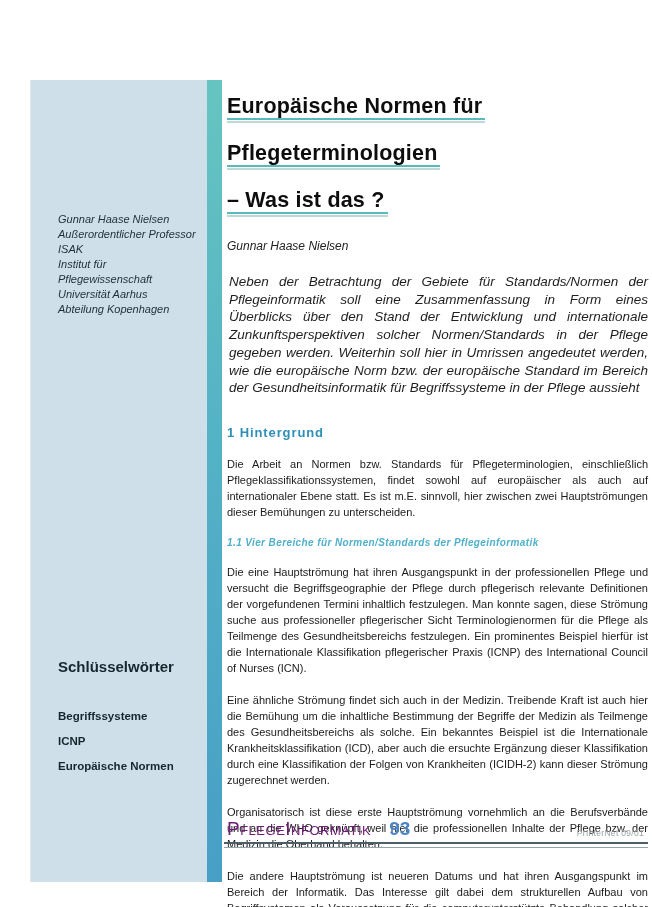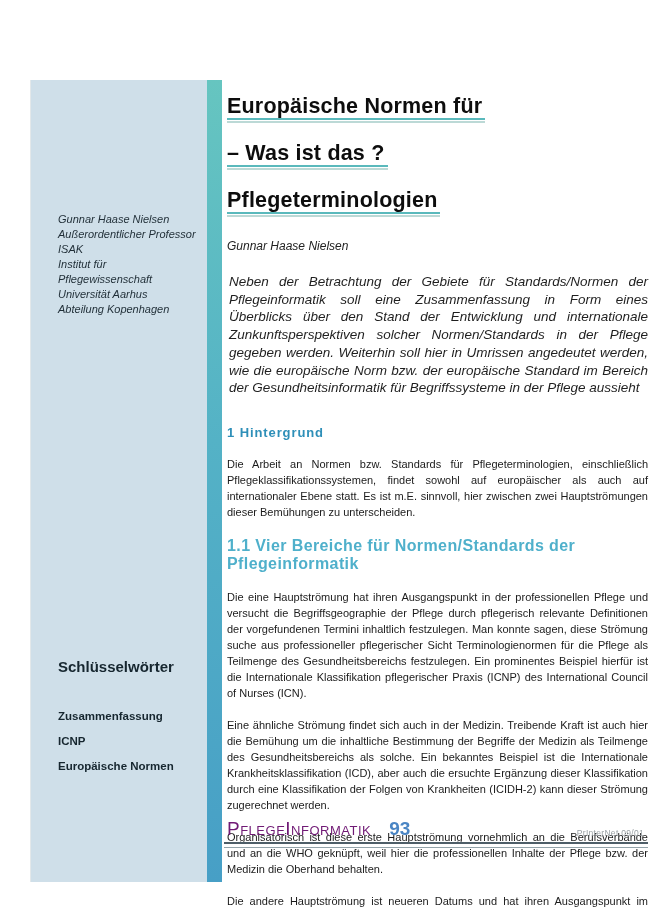--- a/index.html
+++ b/index.html
@@ -27,22 +27,22 @@
       color:#0d0d0d;letter-spacing:0.2px;padding:0 3px 5px 0;
       background-image:linear-gradient(#bcd9d6,#bcd9d6),linear-gradient(#5ab9bc,#5ab9bc);
       background-size:100% 2px,100% 2px;
       background-position:0 100%,0 calc(100% - 3px);
       background-repeat:no-repeat;}
   .byline{margin-top:22px;font-style:italic;font-size:12px;color:#222;}
   .abstract{margin:20px 0 0 2px;font-style:italic;font-size:13.5px;line-height:17.7px;
             text-align:justify;color:#1f1f1f;hyphens:auto;}
   .h-main{margin:28px 0 6px 0;font-size:13px;font-weight:bold;color:#2e8fb8;
           letter-spacing:0.9px;}
-  .h-sub{margin:17px 0 4px 0;font-size:16px;font-weight:bold;color:#4fb0cb;
-         letter-spacing:0.4px;}
+  .h-sub{margin:17px 0 4px 0;font-size:10px;font-weight:bold;color:#4fb0cb;
+         letter-spacing:0.4px;font-style:italic;}
   p.body{margin:16px 0 5px 0;font-size:11px;line-height:16px;text-align:justify;
          color:#1b1b1b;hyphens:auto;}
 
   
   .footer{position:absolute;left:227px;top:818px;width:421px;height:30px;}
   .brand{font-variant:small-caps;font-weight:normal;font-size:19px;
          letter-spacing:0.5px;color:#701a75;}
   .pagenum{font-weight:bold;font-size:19px;color:#4a85c4;margin-left:18px;}
   .issue{position:absolute;right:4px;top:10px;font-size:8.5px;color:#9aa1a5;
          letter-spacing:0.3px;}
@@ -58,33 +58,33 @@
     <div class="author-block">
       <div>Gunnar Haase Nielsen</div>
       <div>Außerordentlicher Professor</div>
       <div>ISAK</div>
       <div>Institut für Pflegewissenschaft</div>
       <div>Universität Aarhus</div>
       <div>Abteilung Kopenhagen</div>
     </div>
     <div class="kw-label">Schlüsselwörter</div>
     <div class="kw-list">
-      <div>Zusammenfassung</div>
+      <div>Begriffssysteme</div>
       <div>ICNP</div>
       <div>Europäische Normen</div>
     </div>
   </div>
 
   <div class="stripe"></div>
 
   <div class="main">
     <h1 class="title">
       <div class="title-line"><span>Europäische Normen für</span></div>
+      <div class="title-line"><span>Pflegeterminologien</span></div>
       <div class="title-line"><span>– Was ist das ?</span></div>
-      <div class="title-line"><span>Pflegeterminologien</span></div>
     </h1>
     <div class="byline">Gunnar Haase Nielsen</div>
     <p class="abstract">Neben der Betrachtung der Gebiete für Standards/Normen der Pflegeinformatik soll eine Zusammenfassung in Form eines Überblicks über den Stand der Entwicklung und internationale Zunkunftsperspektiven solcher Normen/Standards in der Pflege gegeben werden. Weiterhin soll hier in Umrissen angedeutet werden, wie die europäische Norm bzw. der europäische Standard im Bereich der Gesundheitsinformatik für Begriffssysteme in der Pflege aussieht</p>
 
     <h2 class="h-main">1 Hintergrund</h2>
     <p class="body">Die Arbeit an Normen bzw. Standards für Pflegeterminologien, einschließlich Pflegeklassifikationssystemen, findet sowohl auf europäischer als auch auf internationaler Ebene statt. Es ist m.E. sinnvoll, hier zwischen zwei Hauptströmungen dieser Bemühungen zu unterscheiden.</p>
 
     <h3 class="h-sub">1.1 Vier Bereiche für Normen/Standards der Pflegeinformatik</h3>
     <p class="body">Die eine Hauptströmung hat ihren Ausgangspunkt in der professionellen Pflege und versucht die Begriffsgeographie der Pflege durch pflegerisch relevante Definitionen der vorgefundenen Termini inhaltlich festzulegen. Man konnte sagen, diese Strömung suche aus professioneller pflegerischer Sicht Terminologienormen für die Pflege als Teilmenge des Gesundheitsbereichs festzulegen. Ein prominentes Beispiel hierfür ist die Internationale Klassifikation pflegerischer Praxis (ICNP) des International Council of Nurses (ICN).</p>
     <p class="body">Eine ähnliche Strömung findet sich auch in der Medizin. Treibende Kraft ist auch hier die Bemühung um die inhaltliche Bestimmung der Begriffe der Medizin als Teilmenge des Gesundheitsbereichs als solche. Ein bekanntes Beispiel ist die Internationale Krankheitsklassifikation (ICD), aber auch die ersuchte Ergänzung dieser Klassifikation durch eine Klassifikation der Folgen von Krankheiten (ICIDH-2) kann dieser Strömung zugerechnet werden.</p>

